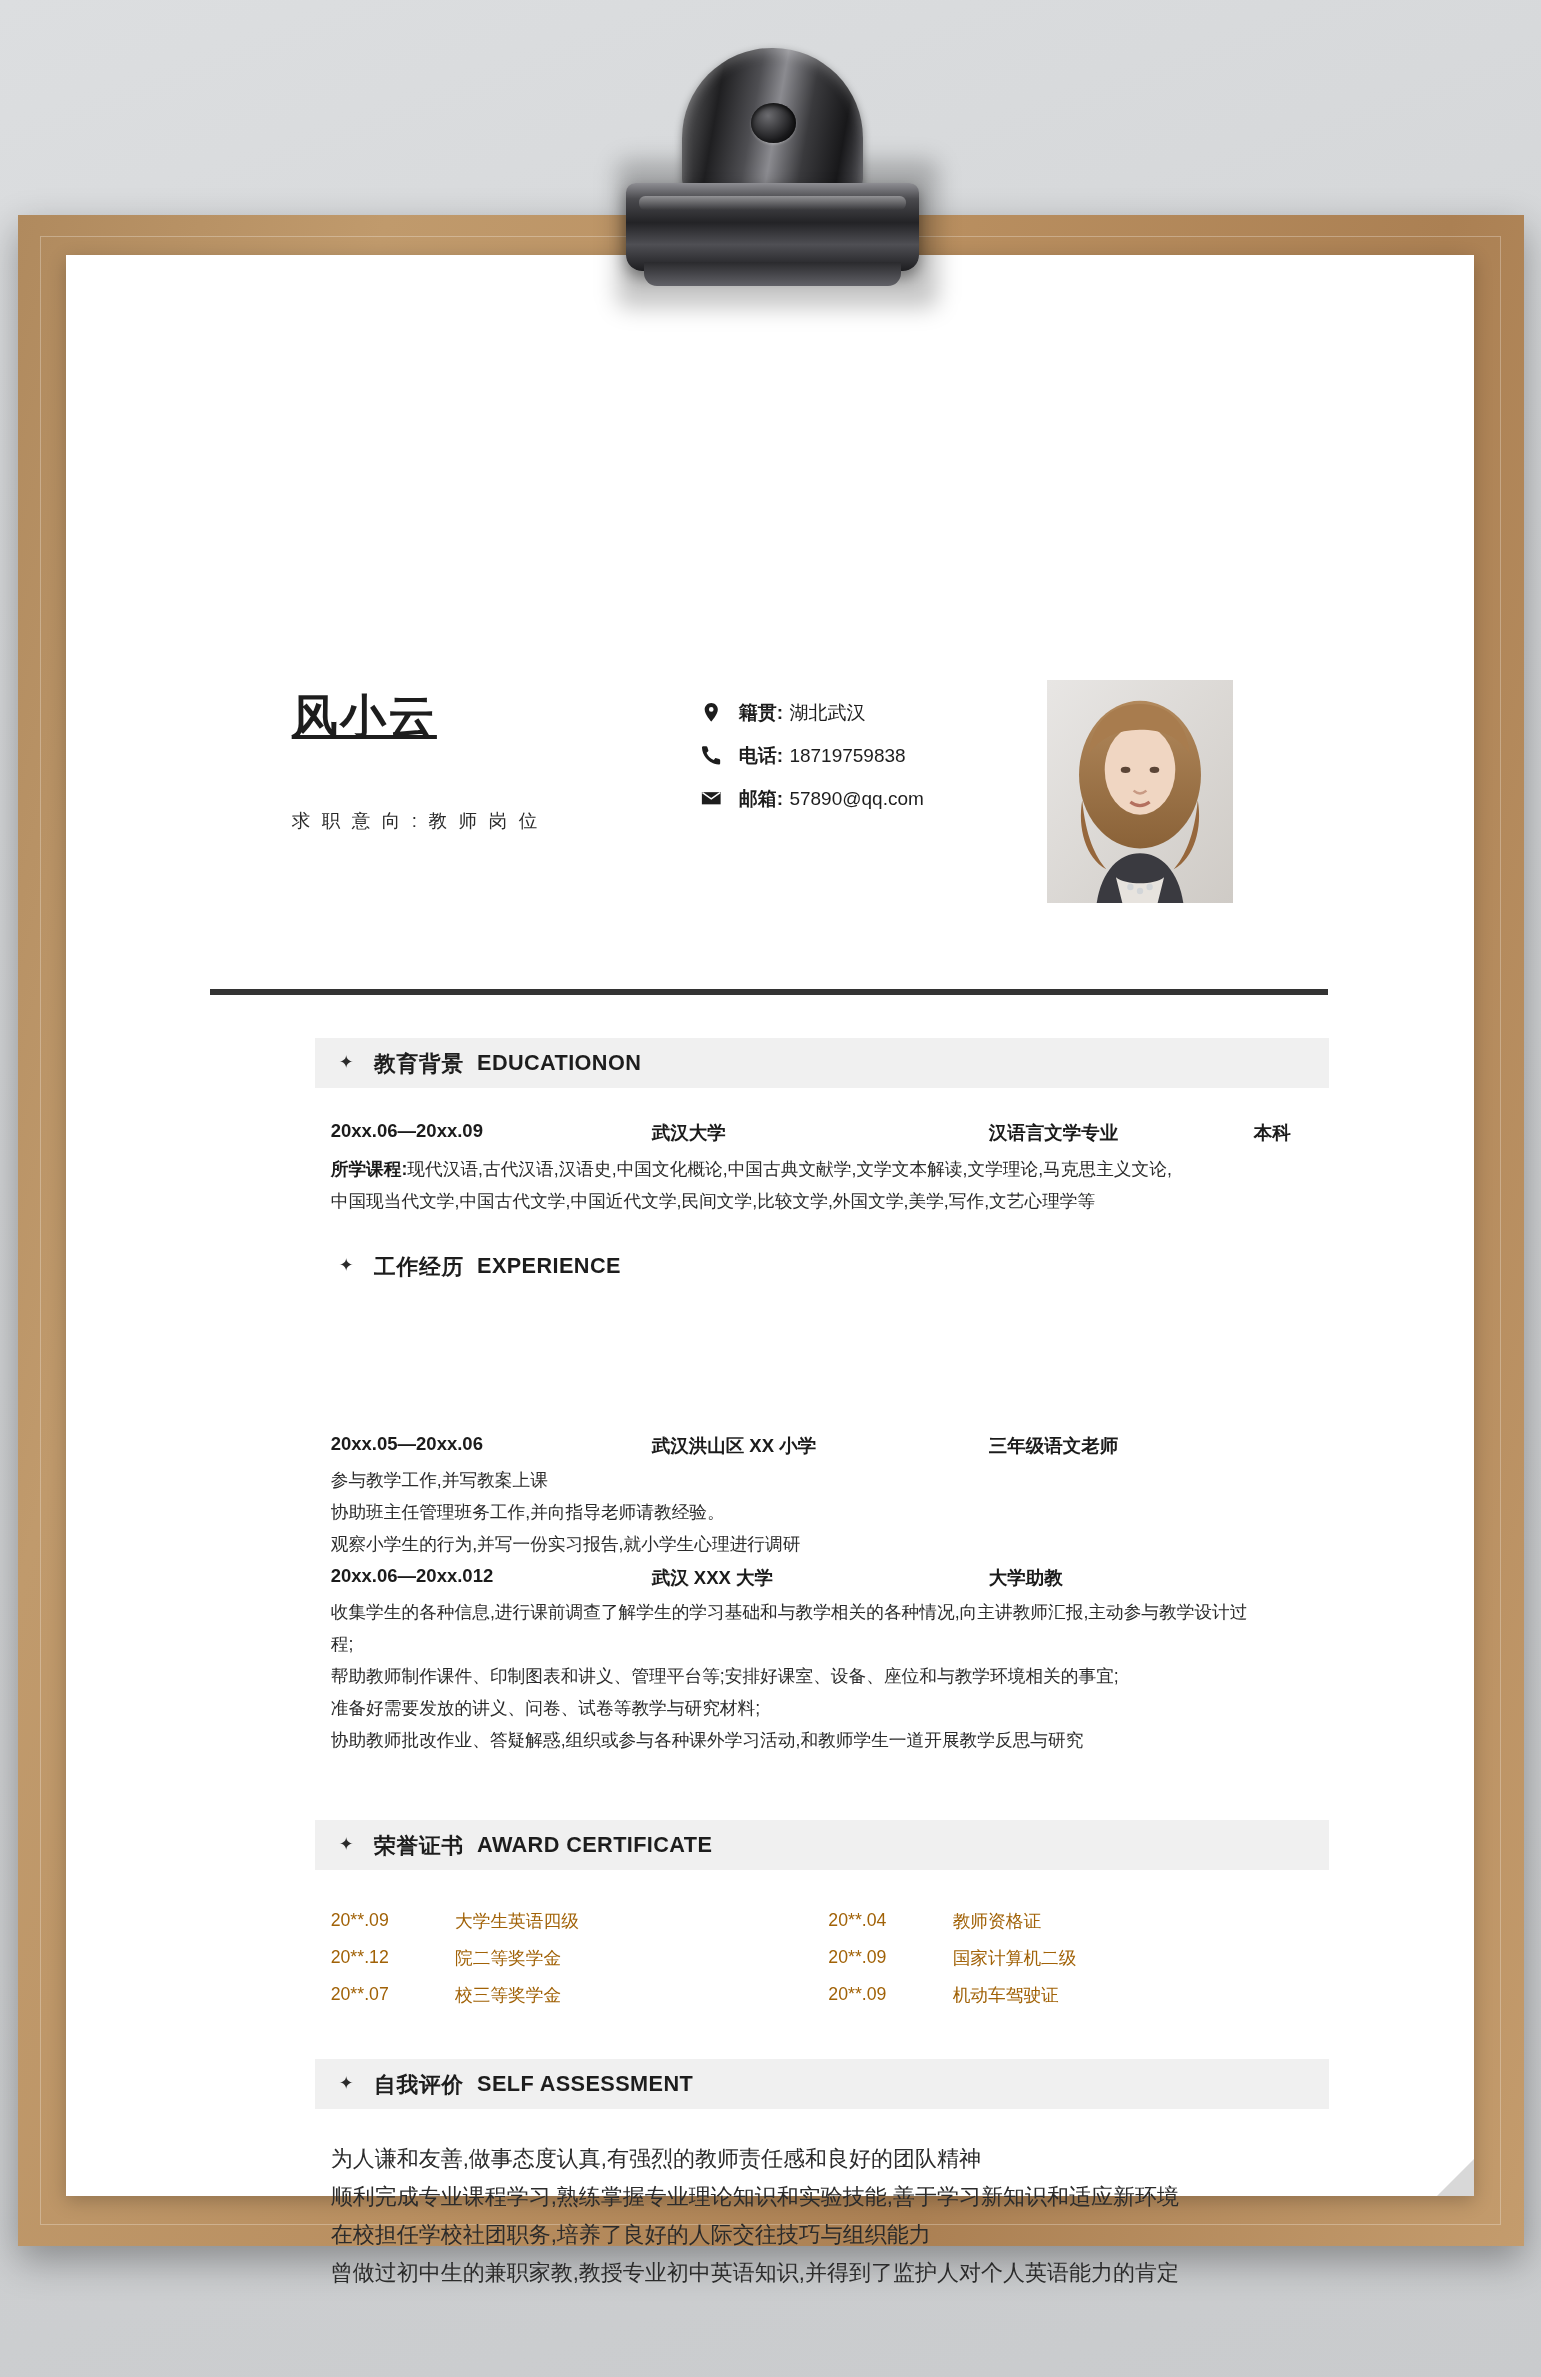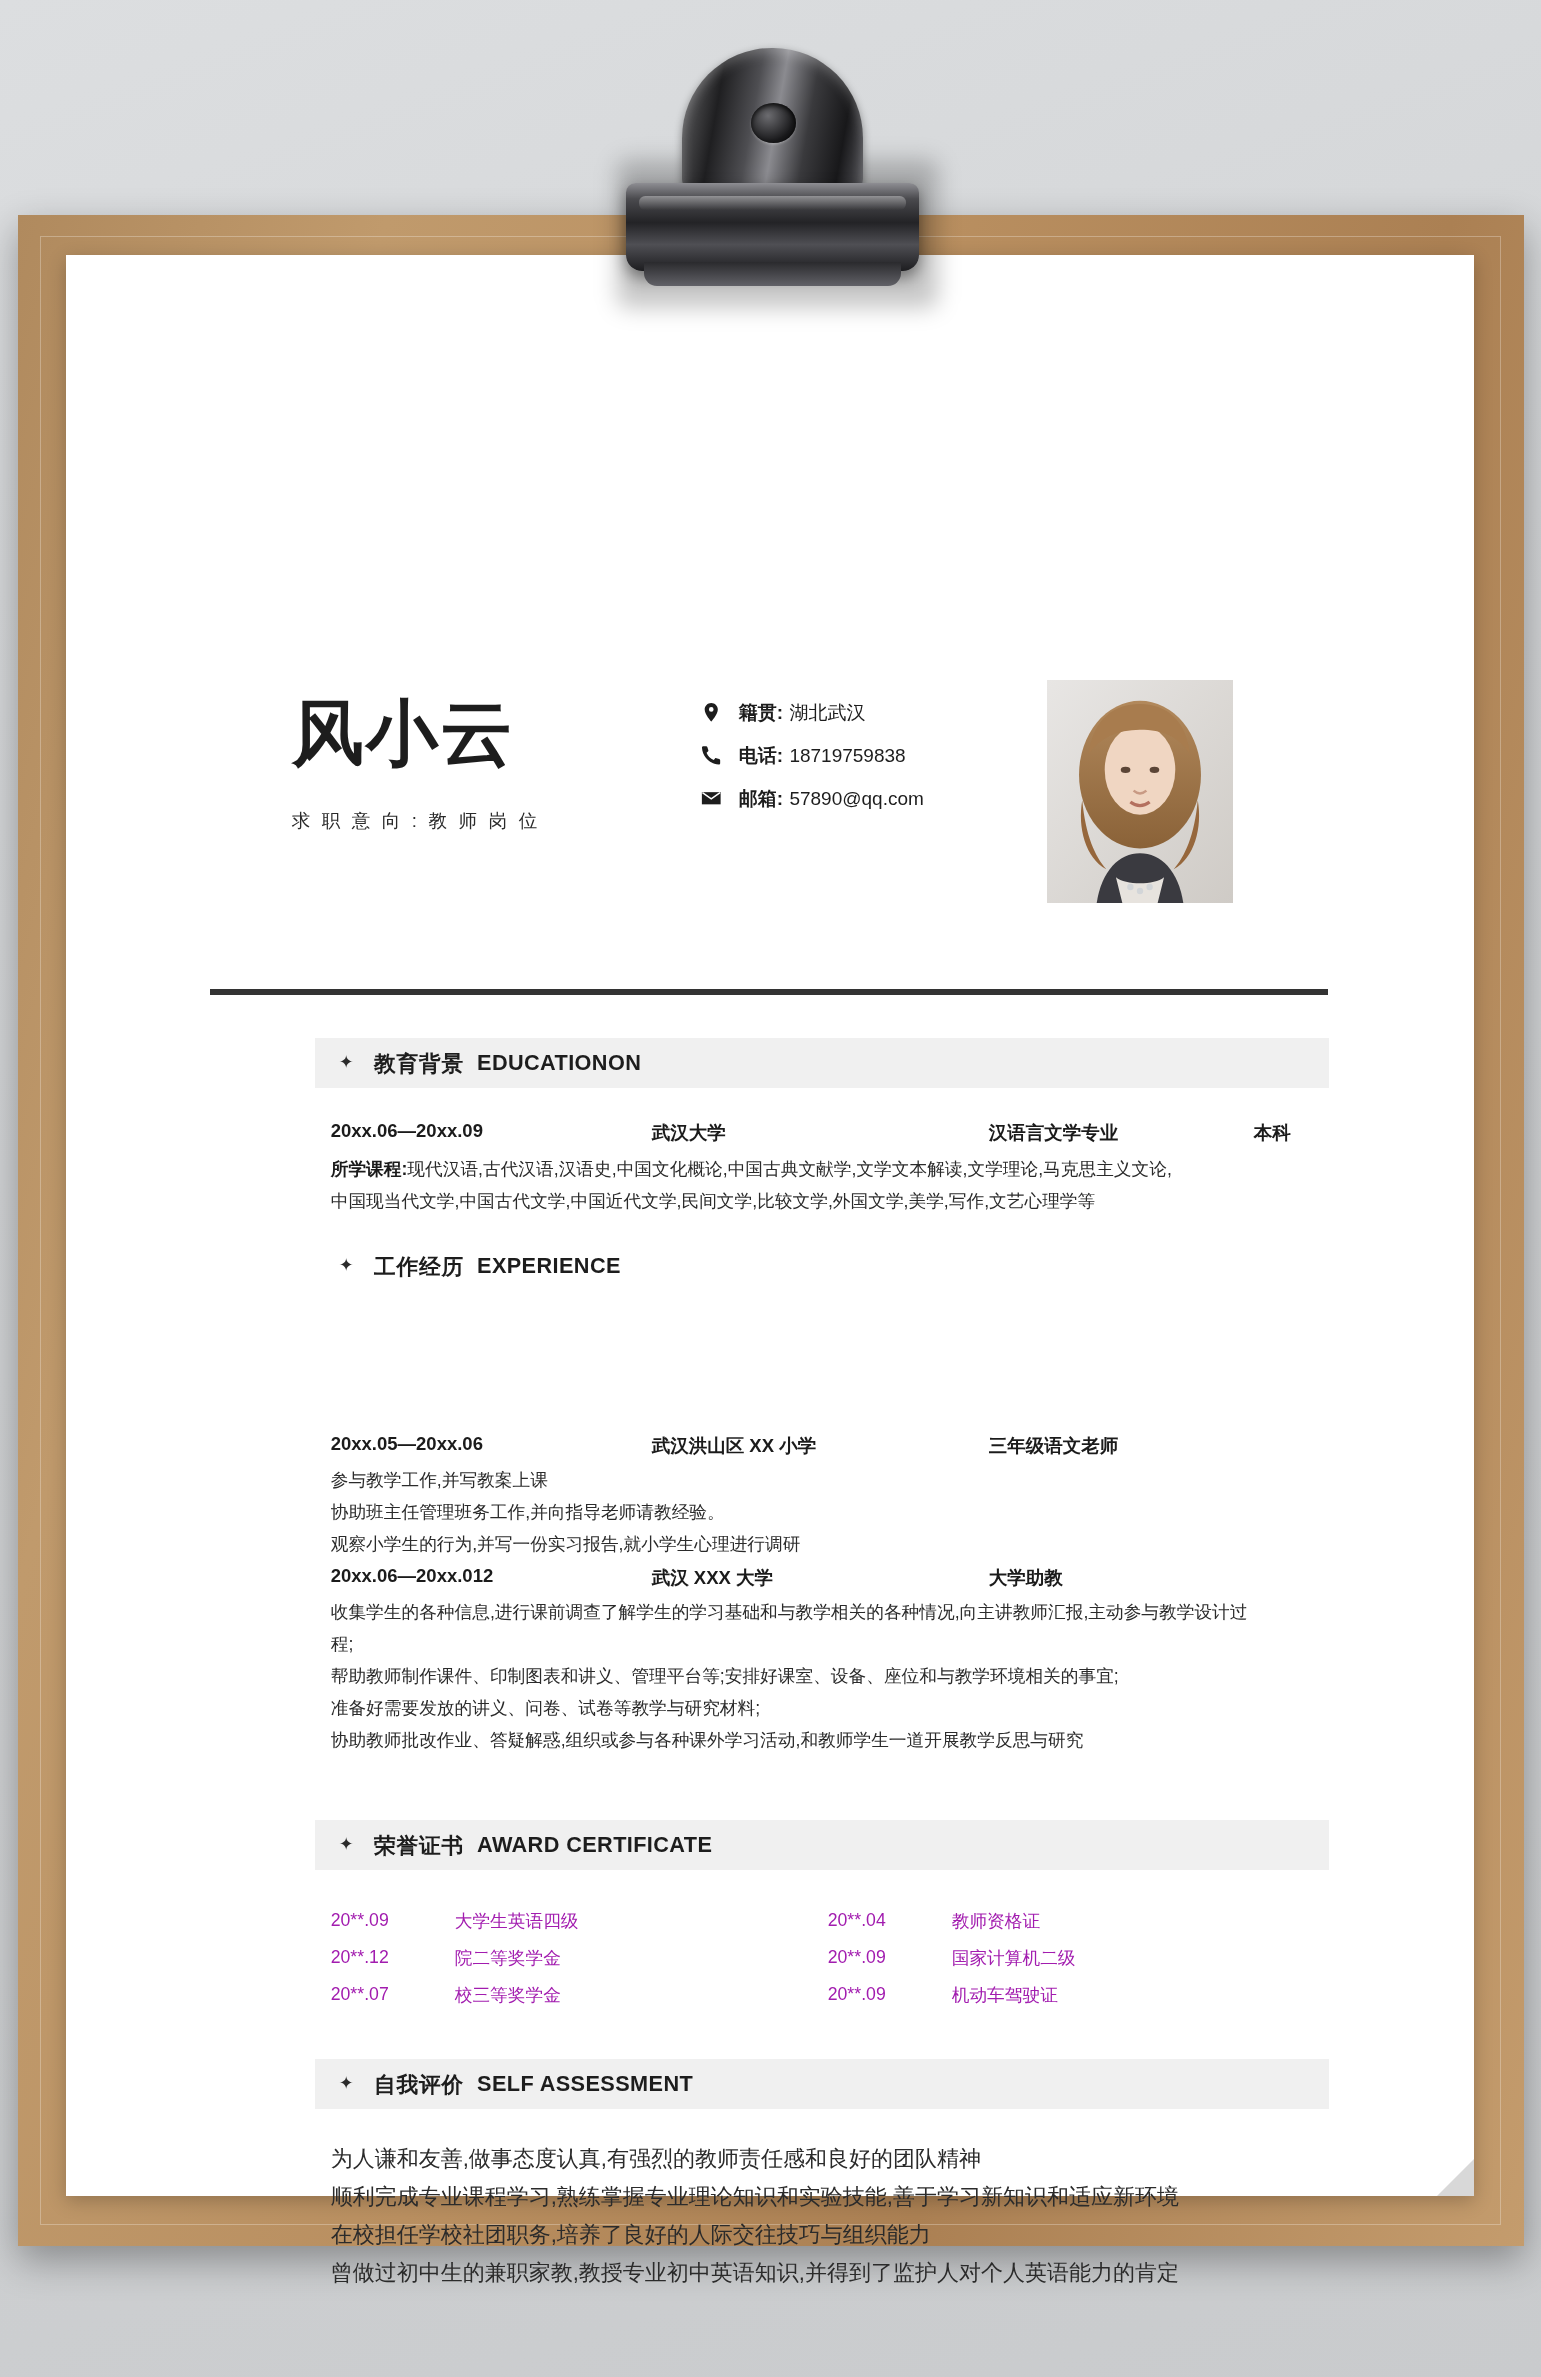--- a/index.html
+++ b/index.html
@@ -82,21 +82,21 @@
     border-radius: 0 0 13px 13px;
     background: linear-gradient(180deg, #2a2a2d, #616167);
   }
 
   
   .resume { position: absolute; left: 0; top: 0; width: 1408px; height: 1941px; }
 
   .header { position: absolute; left: 0; top: 417px; width: 100%; height: 265px; }
   .name {
     position: absolute; left: 226px; top: 14.4px;
-    font-size: 72px; font-weight: bold; color: #1d1d1d; letter-spacing: 2.4px;
+    font-size: 46px; font-weight: bold; color: #1d1d1d; letter-spacing: 2.4px; text-decoration: underline;
   }
   .objective {
     position: absolute; left: 226px; top: 136px;
     font-size: 18.5px; color: #2a2a2a; letter-spacing: 3.2px;
   }
 
   .contacts { position: absolute; left: 634px; top: 19px; width: 345px; }
   .contact-row { display: flex; align-items: center; height: 43px; }
   .contact-ico { width: 39px; color: #1d1d1d; display: flex; align-items: center; }
   .contact-ico svg { display: block; }
@@ -127,21 +127,21 @@
 
   .block { position: absolute; left: 265px; width: 995px; }
   .row-head { display: flex; font-size: 18.5px; font-weight: bold; color: #1b1b1b; }
   .rh-1 { width: 321px; }
   .rh-2 { width: 337px; }
   .rh-3 { width: 265px; }
   .body-text { font-size: 17.7px; color: #2b2b2b; line-height: 32px; }
   .body-text b { font-weight: bold; color: #1b1b1b; }
 
   .cert-table { position: absolute; left: 265px; width: 995px; }
-  .cert-row { display: flex; height: 37px; align-items: center; font-size: 17.7px; color: #a21caf; }
+  .cert-row { display: flex; height: 37px; align-items: center; font-size: 17.7px; color: #a16207; justify-content: space-between; }
   .cert-date { width: 124px; }
   .cert-name { width: 373px; }
 
   .assess { position: absolute; left: 265px; width: 995px; font-size: 22px; color: #2b2b2b; line-height: 38px; }
 </style>
 </head>
 <body>
 
 <div class="clipboard">
   <div class="paper">

